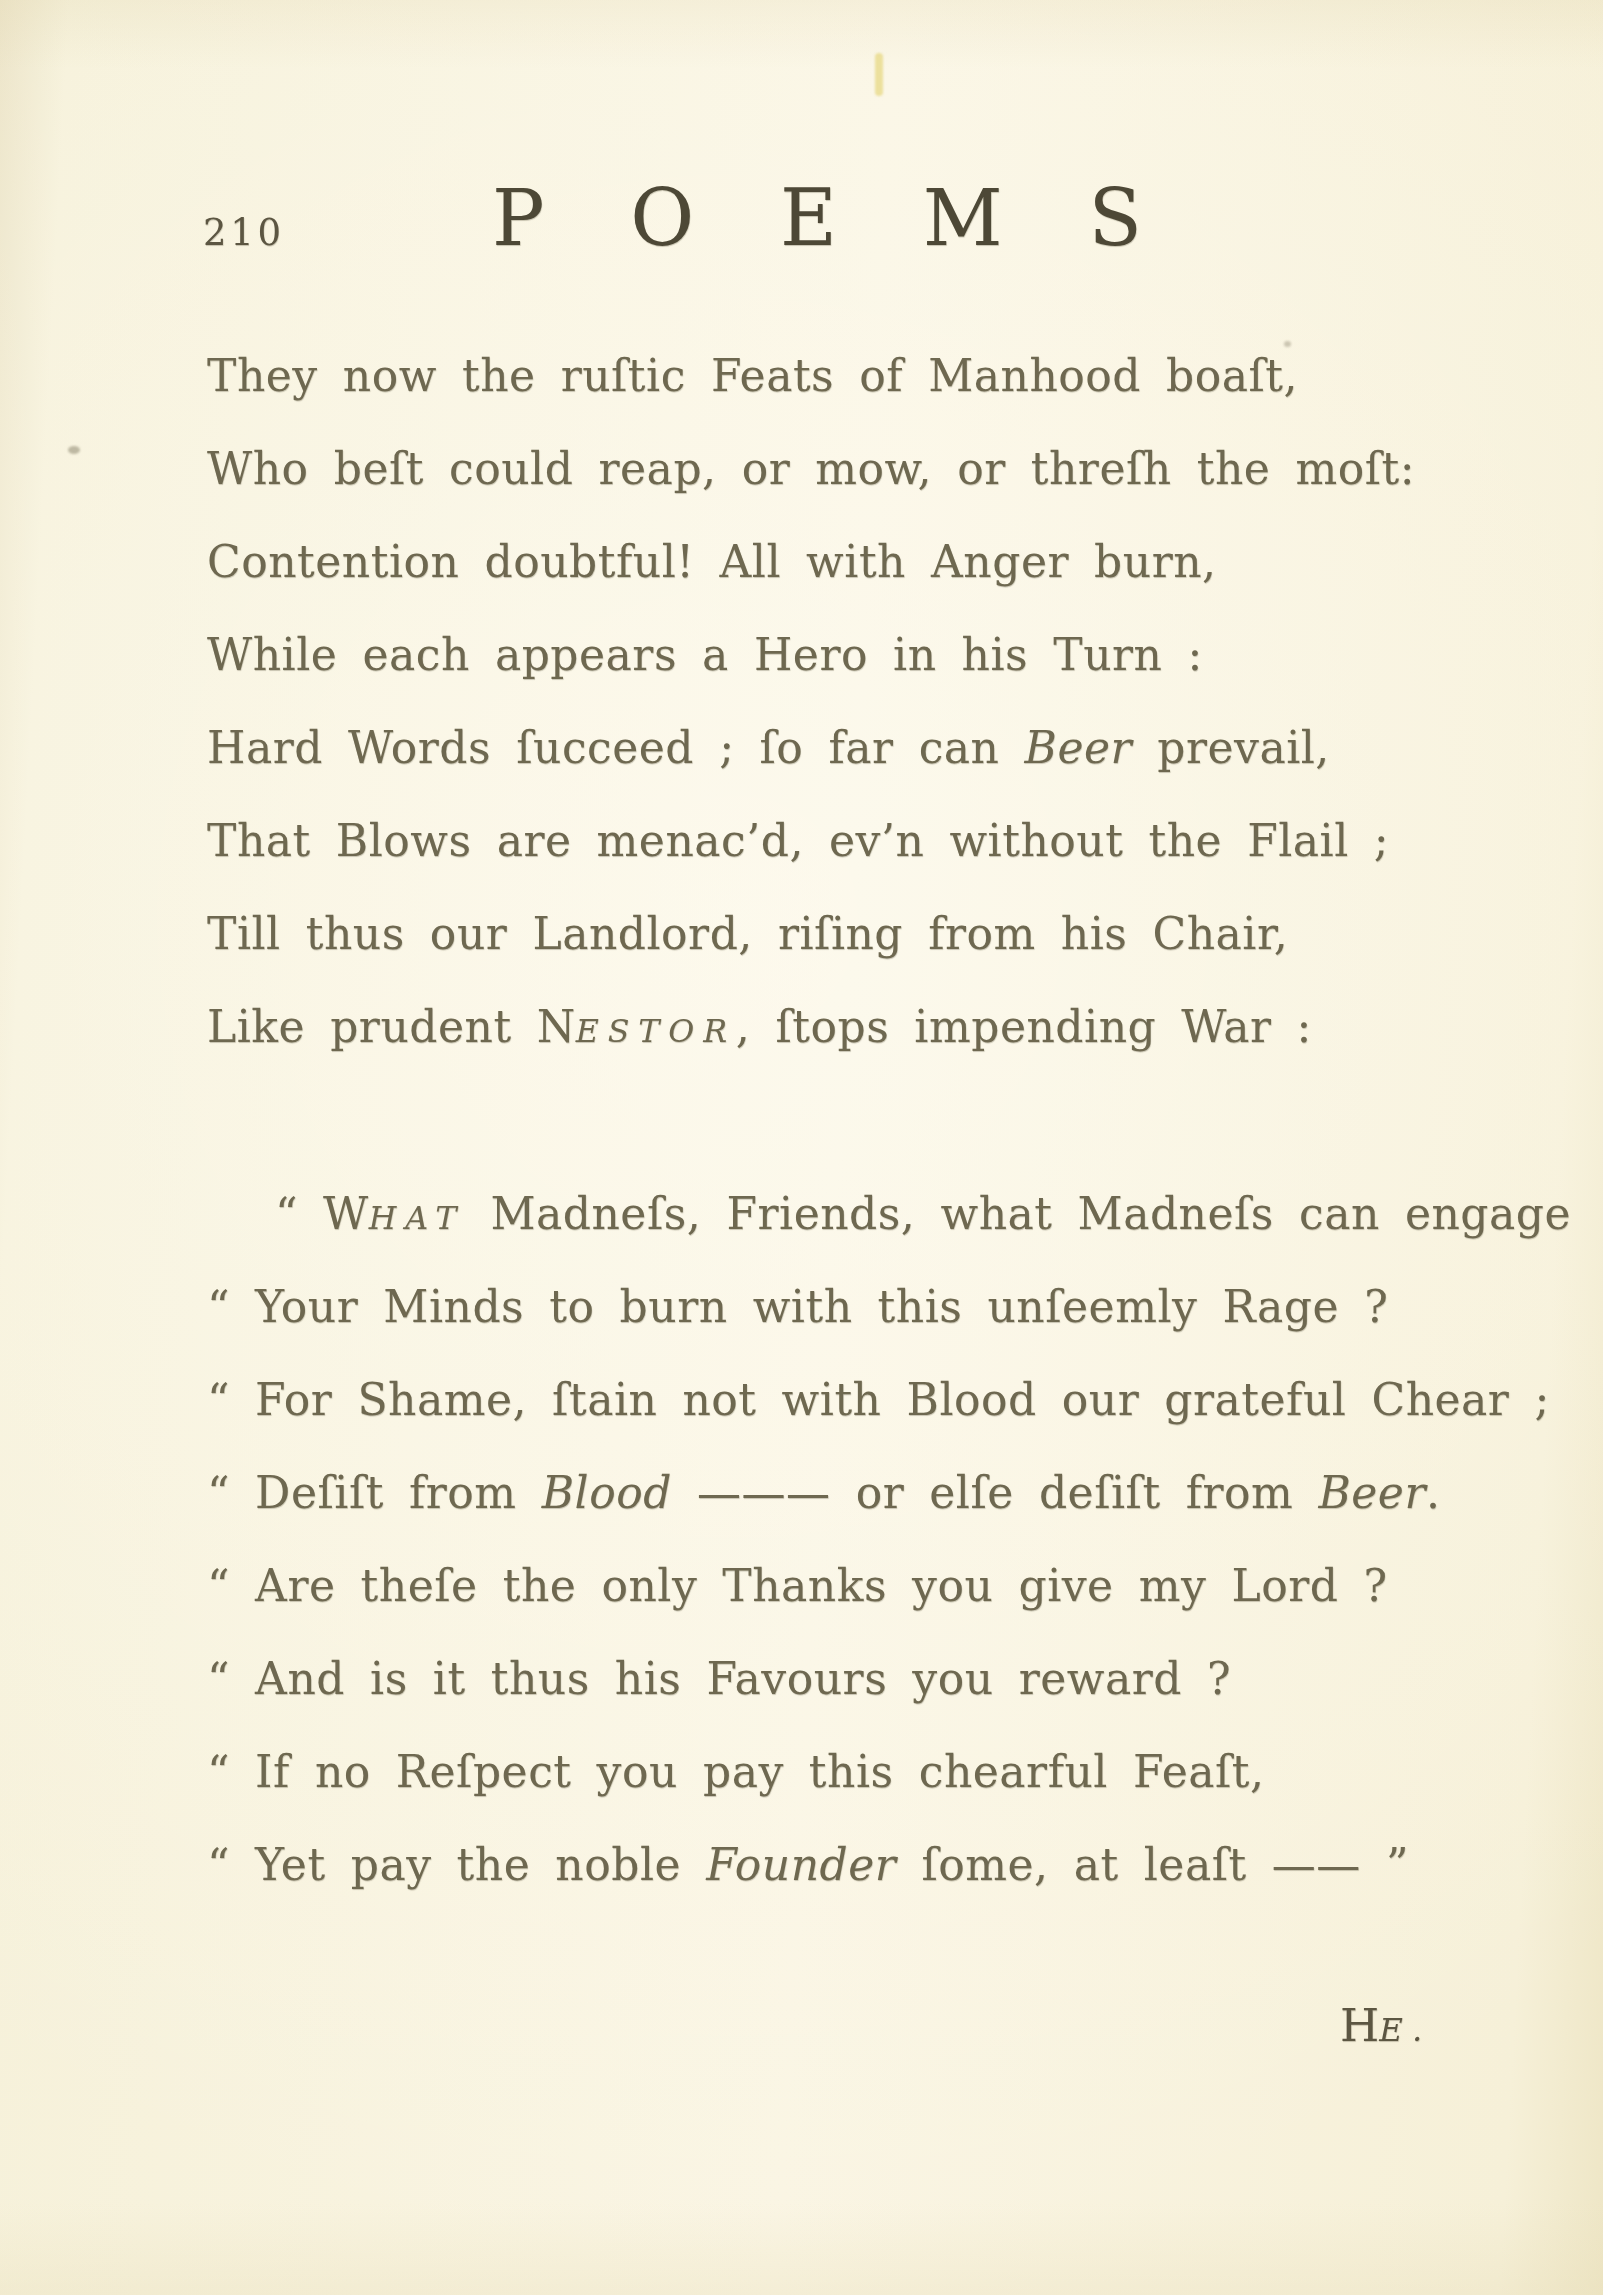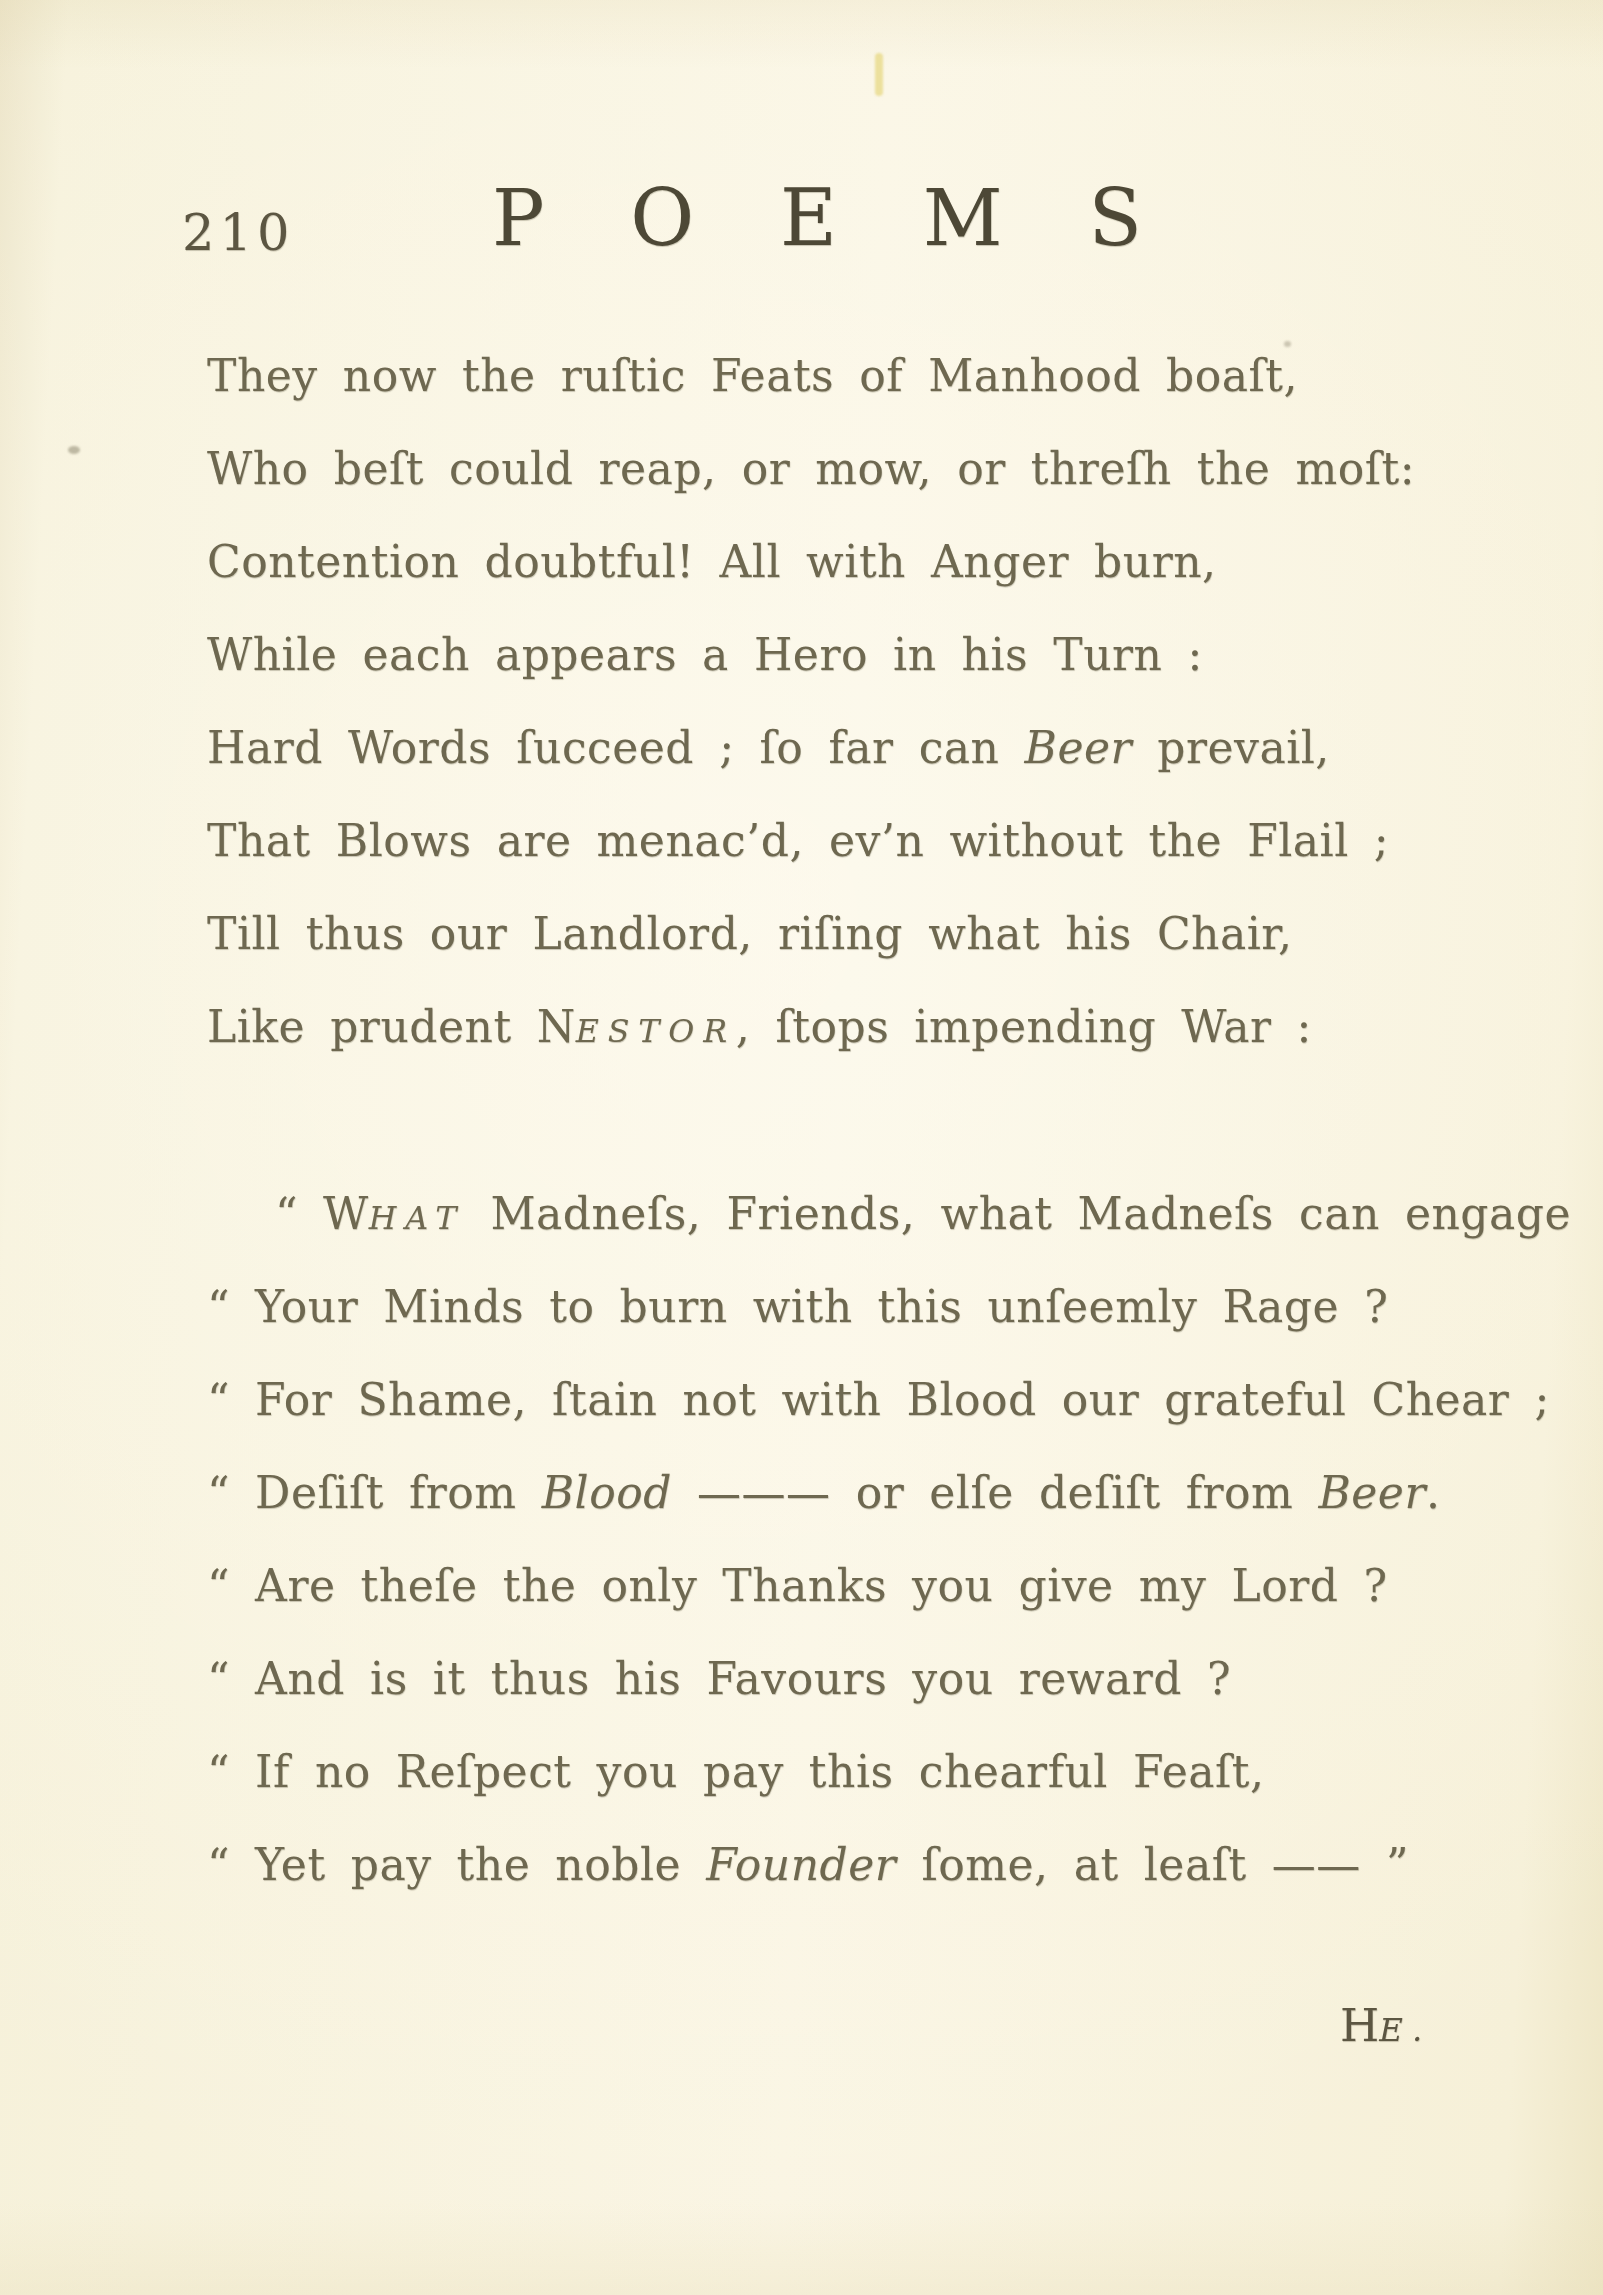--- a/index.html
+++ b/index.html
@@ -17,23 +17,23 @@
     background:
       radial-gradient(ellipse 120% 85% at 46% 40%, rgba(255,253,245,0.55), rgba(255,253,245,0) 70%),
       linear-gradient(180deg, rgba(225,213,172,0.28) 0%, rgba(225,213,172,0) 3%, rgba(225,213,172,0) 96%, rgba(230,220,182,0.30) 100%),
       linear-gradient(93deg, #ebe3c6 0%, #f6f1da 4%, #faf5e3 52%, #f6f0d8 94%, #eee6c6 100%);
   }
   .ink {
     text-shadow: 0.5px 0.5px 0.8px rgba(110,104,80,0.35);
   }
   .page-number {
     position: absolute;
-    left: 182px;
+    left: 203px;
     top: 201px;
-    font-size: 51px;
+    font-size: 37px;
     line-height: 64px;
     color: #5c5642;
     letter-spacing: 0.10em;
   }
   .header-title {
     position: absolute;
     left: 492px;
     top: 174px;
     font-size: 78px;
     line-height: 89px;
@@ -100,21 +100,21 @@
   <div class="header-title ink">POEMS</div>
 
   <div class="poem ink">
       <div class="stanza">
         <div class="line"><span class="seg-normal">They now the ruſtic Feats of Manhood boaſt,</span></div>
         <div class="line"><span class="seg-normal">Who beſt could reap, or mow, or threſh the moſt:</span></div>
         <div class="line"><span class="seg-normal">Contention doubtful! All with Anger burn,</span></div>
         <div class="line"><span class="seg-normal">While each appears a Hero in his Turn :</span></div>
         <div class="line"><span class="seg-normal">Hard Words ſucceed ; ſo far can </span><span class="seg-italic">Beer</span><span class="seg-normal"> prevail,</span></div>
         <div class="line"><span class="seg-normal">That Blows are menac’d, ev’n without the Flail ;</span></div>
-        <div class="line"><span class="seg-normal">Till thus our Landlord, riſing what his Chair,</span></div>
+        <div class="line"><span class="seg-normal">Till thus our Landlord, riſing from his Chair,</span></div>
         <div class="line"><span class="seg-normal">Like prudent N</span><span class="seg-smallcaps">ESTOR</span><span class="seg-normal">, ſtops impending War :</span></div>
       </div>
       <div class="stanza indent-first">
         <div class="line"><span class="seg-normal">“ W</span><span class="seg-smallcaps">HAT</span><span class="seg-normal"> Madneſs, Friends, what Madneſs can engage</span></div>
         <div class="line"><span class="seg-normal">“ Your Minds to burn with this unſeemly Rage ?</span></div>
         <div class="line"><span class="seg-normal">“ For Shame, ſtain not with Blood our grateful Chear ;</span></div>
         <div class="line"><span class="seg-normal">“ Deſiſt from </span><span class="seg-italic">Blood</span><span class="seg-normal"> ——— or elſe deſiſt from </span><span class="seg-italic">Beer</span><span class="seg-normal">.</span></div>
         <div class="line"><span class="seg-normal">“ Are theſe the only Thanks you give my Lord ?</span></div>
         <div class="line"><span class="seg-normal">“ And is it thus his Favours you reward ?</span></div>
         <div class="line"><span class="seg-normal">“ If no Reſpect you pay this chearful Feaſt,</span></div>

